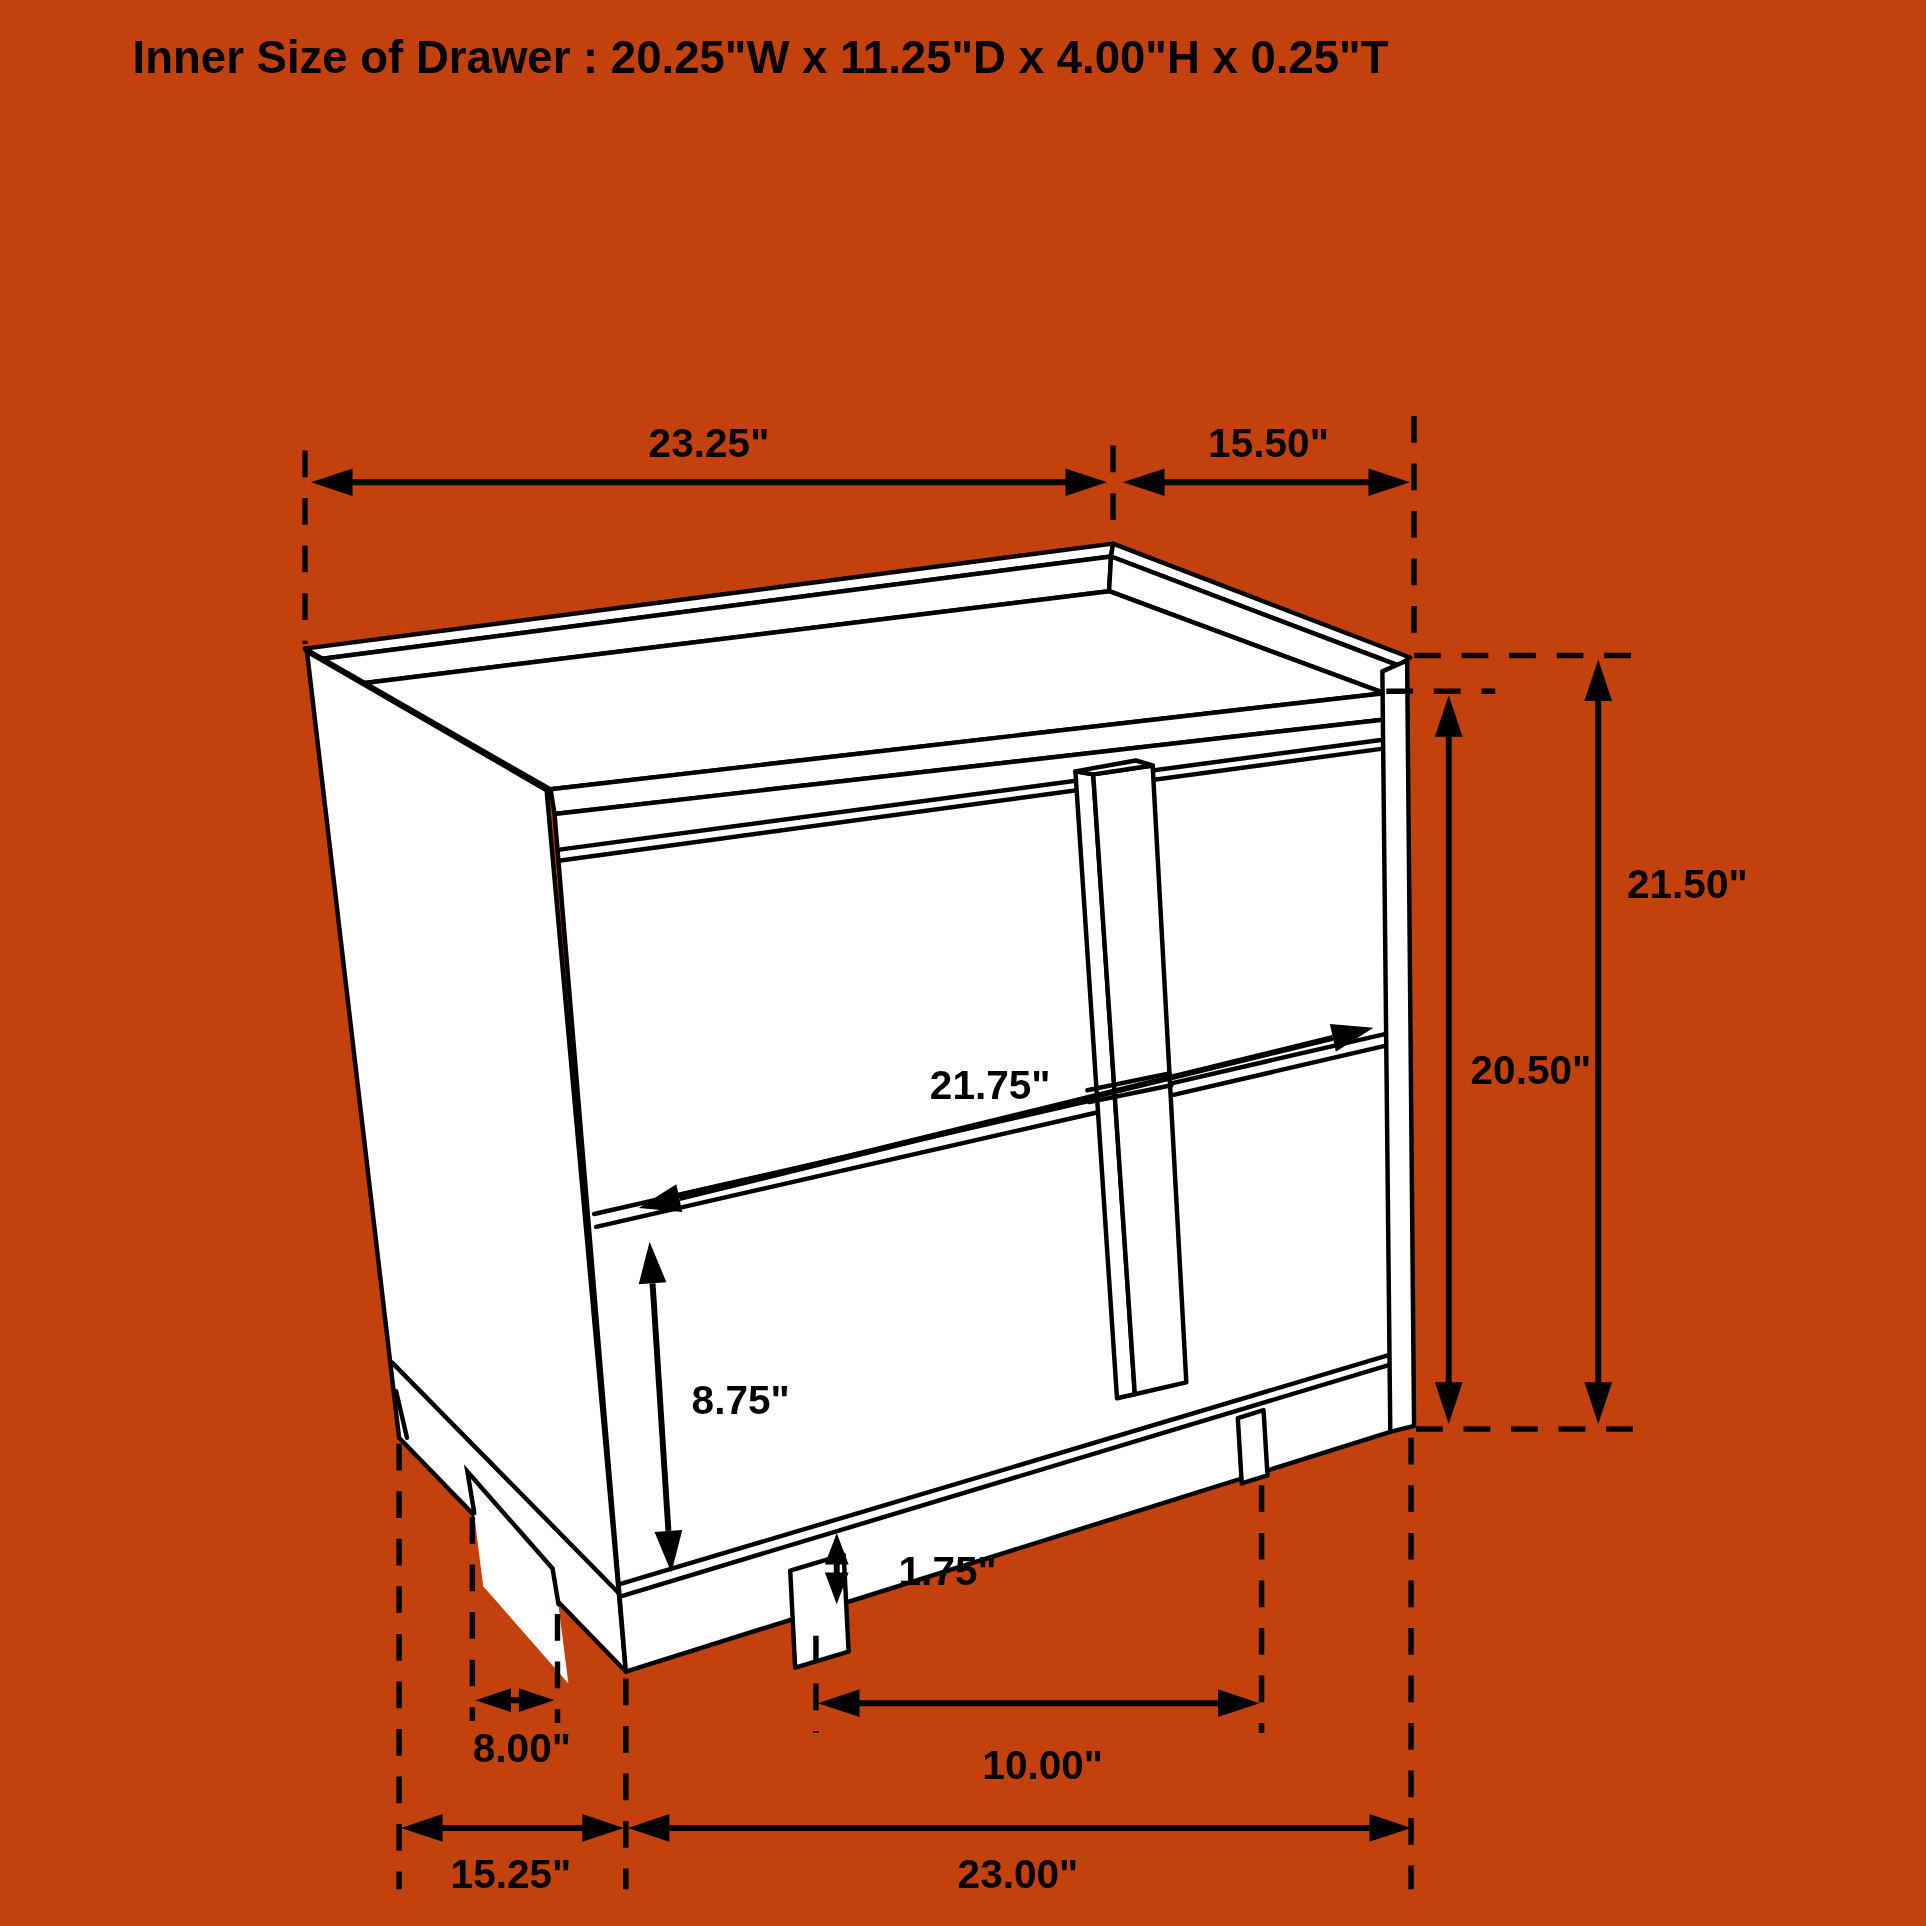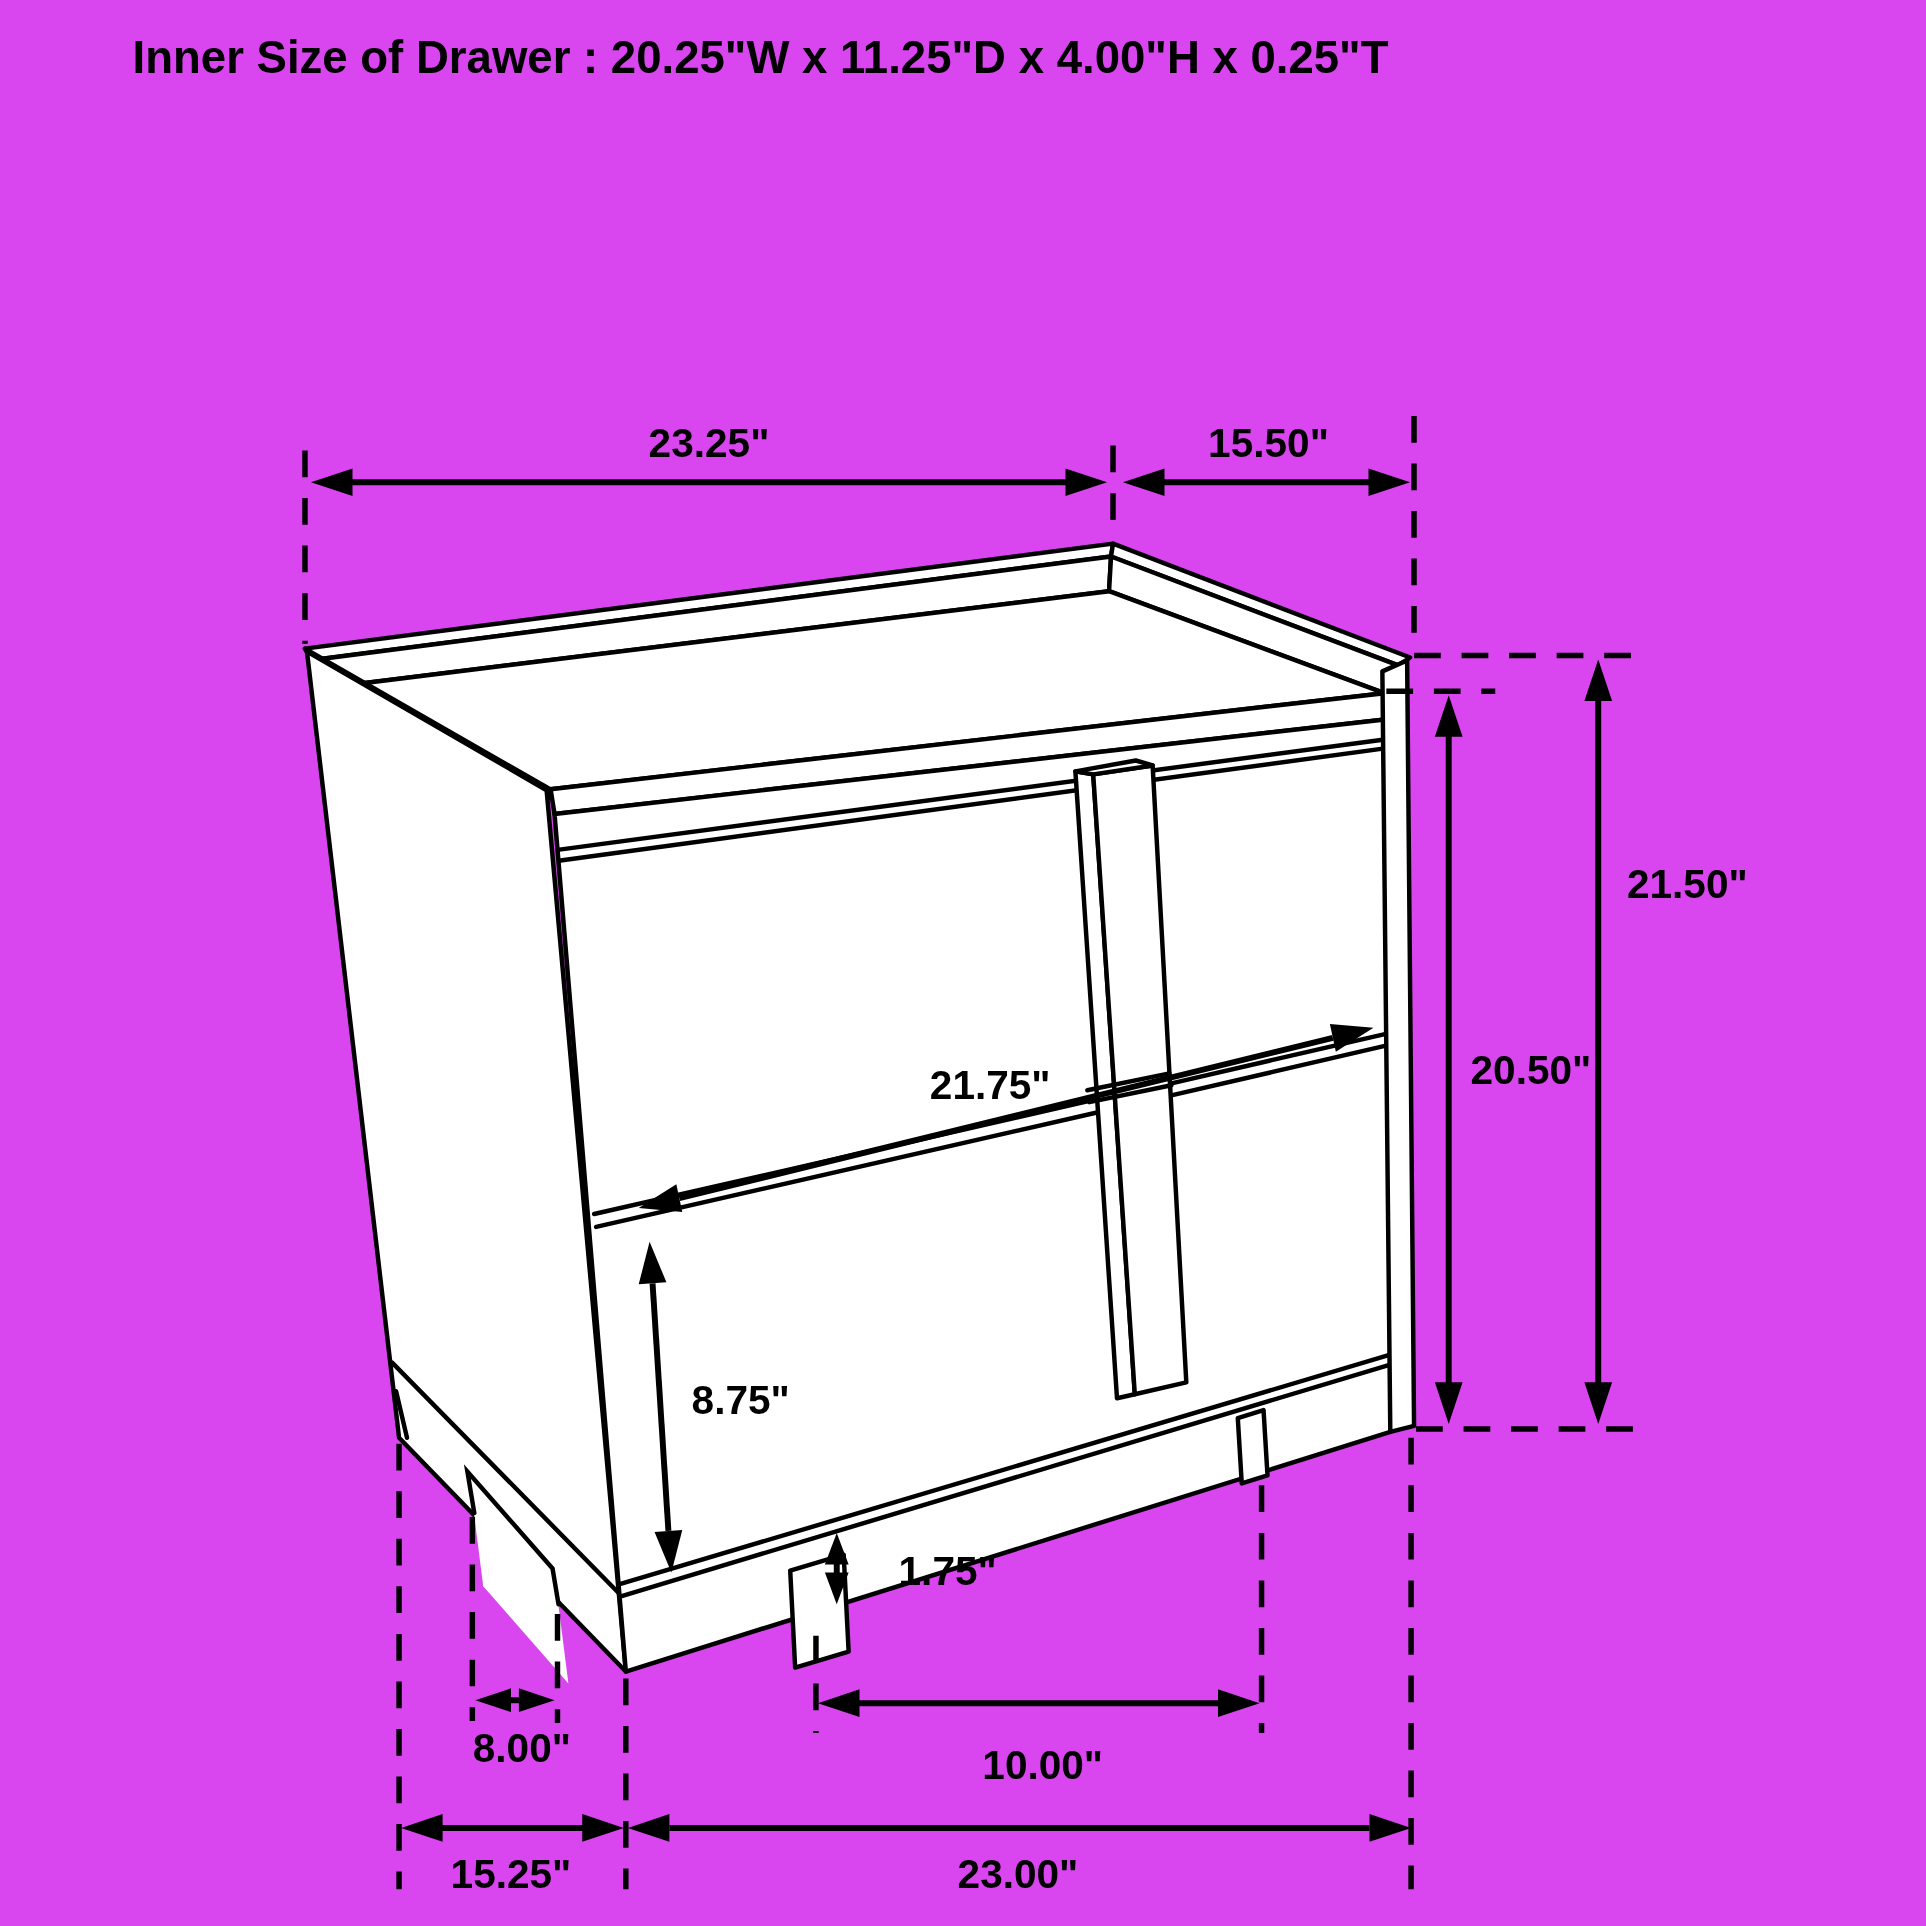--- a/index.html
+++ b/index.html
@@ -1,16 +1,16 @@
 <!DOCTYPE html>
 <html><head>
 <meta charset="utf-8">
 <style>
   html,body{margin:0;padding:0;background:#ffffff;}
-  .stage{width:1927px;height:1927px;position:relative;background:#d946ef;overflow:hidden;}
+  .stage{width:1927px;height:1927px;position:relative;background:#c2410c;overflow:hidden;}
   svg{display:block;}
   .geo{fill:#ffffff;stroke:#000000;stroke-width:4.5;stroke-linejoin:round;}
   .geoline{fill:none;stroke:#000000;stroke-width:4.5;stroke-linecap:round;}
   .erase{fill:#ffffff;stroke:none;}
   .dimline{fill:none;stroke:#000000;stroke-width:6;}
   .dimhead{fill:#000000;stroke:none;}
   .dash{fill:none;stroke:#000000;stroke-width:5.5;stroke-dasharray:27 21;}
   .dimtext{font-family:"Liberation Sans","DejaVu Sans",sans-serif;font-weight:700;font-size:41px;fill:#000000;text-anchor:middle;}
   .titletext{font-family:"Liberation Sans","DejaVu Sans",sans-serif;font-weight:700;font-size:46px;fill:#000000;text-anchor:middle;}
 </style>

